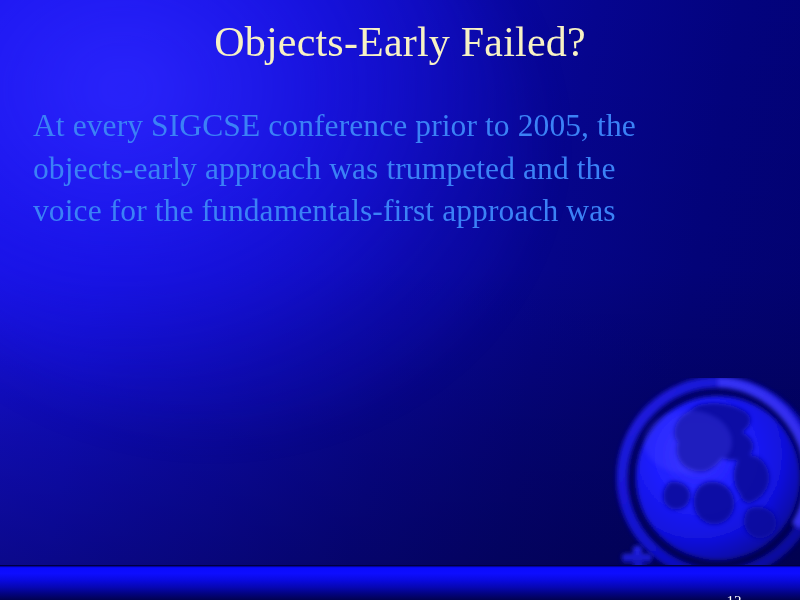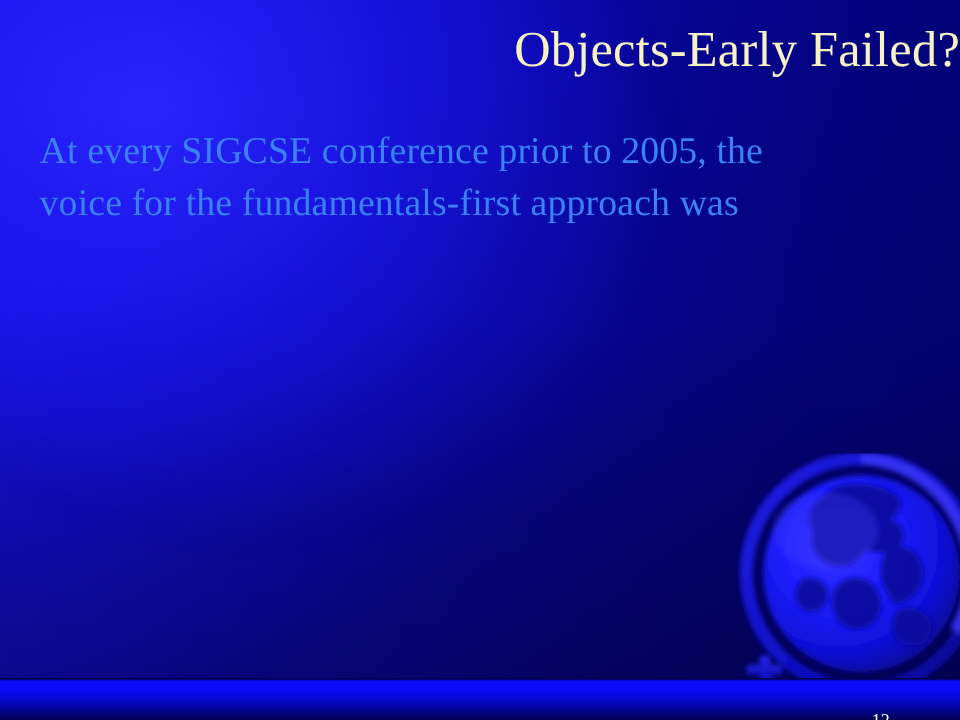--- a/index.html
+++ b/index.html
@@ -86,21 +86,21 @@
     height: 2px;
     background: #000042;
   }
 
   
   .title {
     position: absolute;
     left: 0;
     right: 0;
     top: 20px;
-    text-align: right;
+    text-align: center;
     font-size: 42px;
     line-height: 1.08;
     color: #f7f2c4;
     letter-spacing: 0.2px;
     white-space: nowrap;
   }
 
   
   .body-block {
     position: absolute;
@@ -194,18 +194,19 @@
     </svg>
   </div>
 
   <div class="band-hairline"></div>
   <div class="bottom-band"></div>
 
   <div class="title">Objects-Early Failed?</div>
 
   <div class="body-block">
     <div class="body-line">At every SIGCSE conference prior to 2005, the</div>
+    <div class="body-line">objects-early approach was trumpeted and the</div>
     <div class="body-line">voice for the fundamentals-first approach was</div>
   </div>
 
   <div class="page-number">12</div>
 
 </div>
 
 </body></html>

